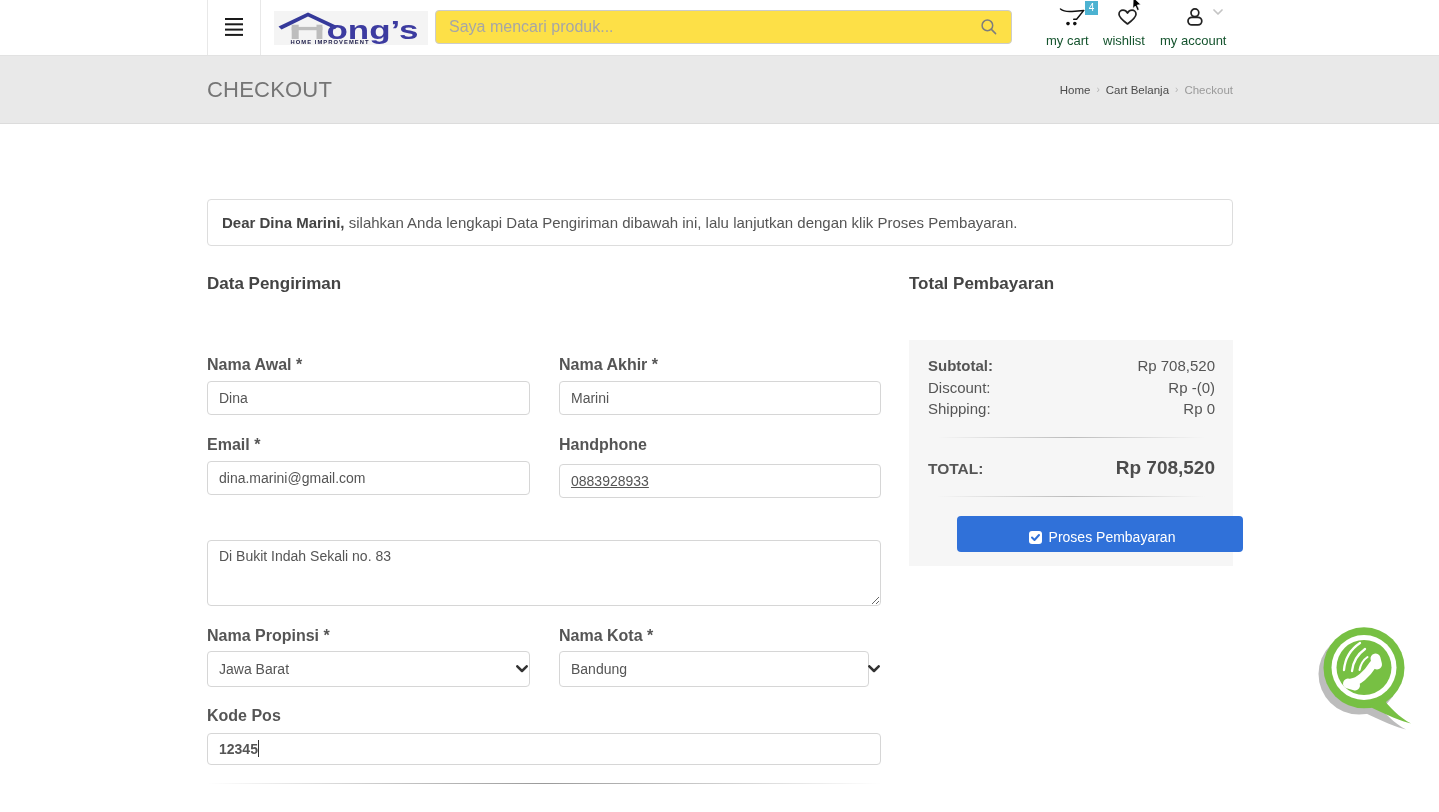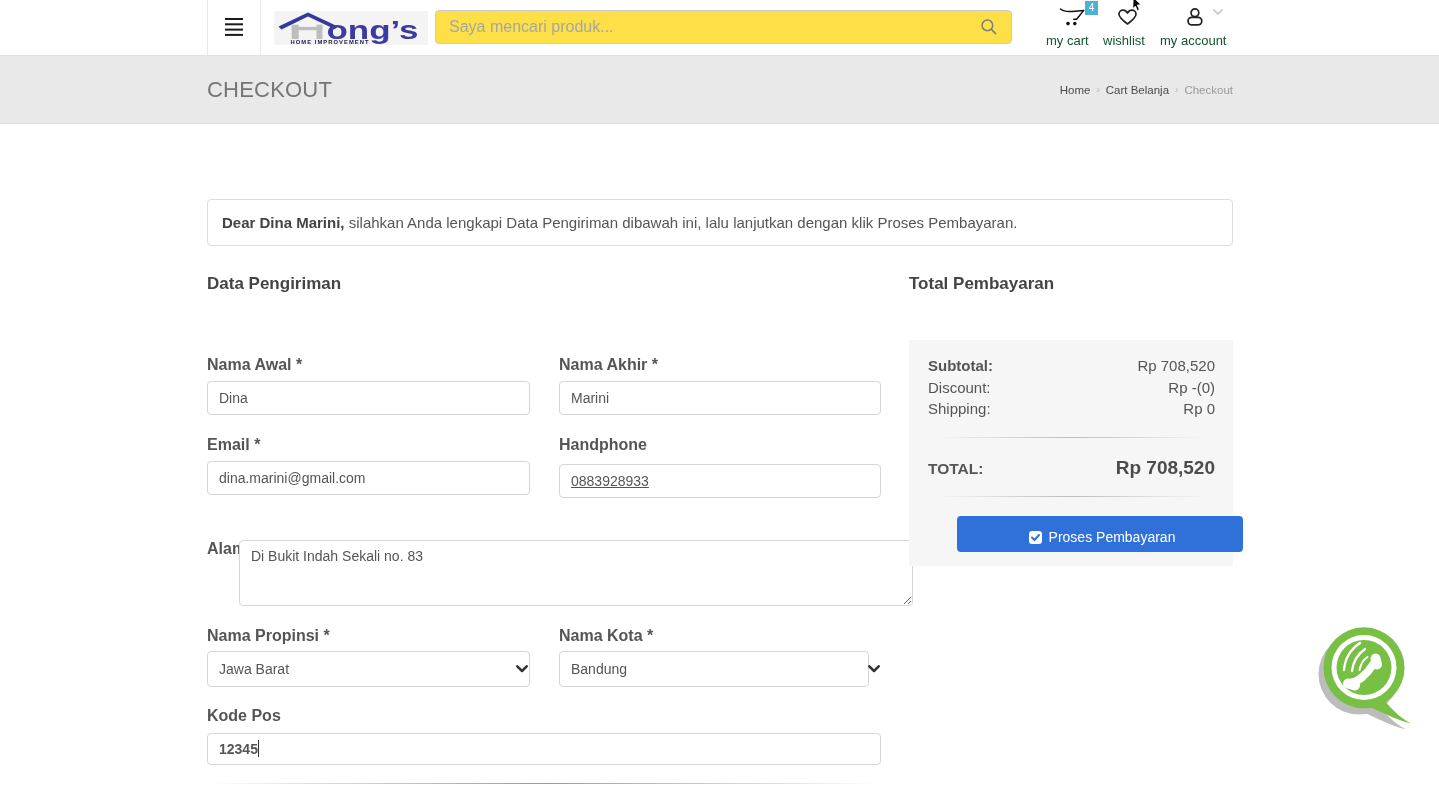--- a/index.html
+++ b/index.html
@@ -22,21 +22,21 @@
   #crumbs .cur { color:#9a9a9a; }
 
   
   #notice { left:207px; top:199px; width:1026px; height:47px; border:1px solid #ddd; border-radius:4px; background:#fff; font-size:15px; color:#555; line-height:45px; padding-left:14px; }
   #notice b { color:#444; }
 
   h2.sect { font-size:17px; font-weight:bold; color:#444; }
 
   label.f { position:absolute; font-size:16px; font-weight:bold; color:#555; }
   .inp { position:absolute; border:1px solid #d6d6d6; border-radius:4px; background:#fff; color:#555; font-size:14px; padding:6px 11px; height:34px; outline:none; font-family:"Liberation Sans",sans-serif; }
-  textarea.inp { padding-top:7px; height:66px; resize:both;margin-left:32px; }
+  textarea.inp { padding-top:7px; height:66px; resize:both; }
   select.inp { -webkit-appearance:none; appearance:none; height:36px; background:#fff; }
 
   
   #card { left:909px; top:340px; width:324px; height:226px; background:#f6f6f6; }
   .srow { position:absolute; left:928px; width:287px; font-size:15px; color:#555; }
   .srow .v { float:right; }
   .ghr { position:absolute; height:1px; background:linear-gradient(to right, rgba(160,160,160,0), rgba(140,140,140,0.55) 50%, rgba(160,160,160,0)); }
   #paybtn { left:928px; top:516px; width:286px; height:36px; background:#3071d9; border-radius:4px; color:#fff; font-size:14px; text-align:center; line-height:36px; padding-top:3px; padding-left:4px;margin-left:29px; }
 
   #bottomhr { left:207px; top:783px; width:674px; height:1px; background:linear-gradient(to right, rgba(150,150,150,0), rgba(120,120,120,0.75) 50%, rgba(150,150,150,0)); }

